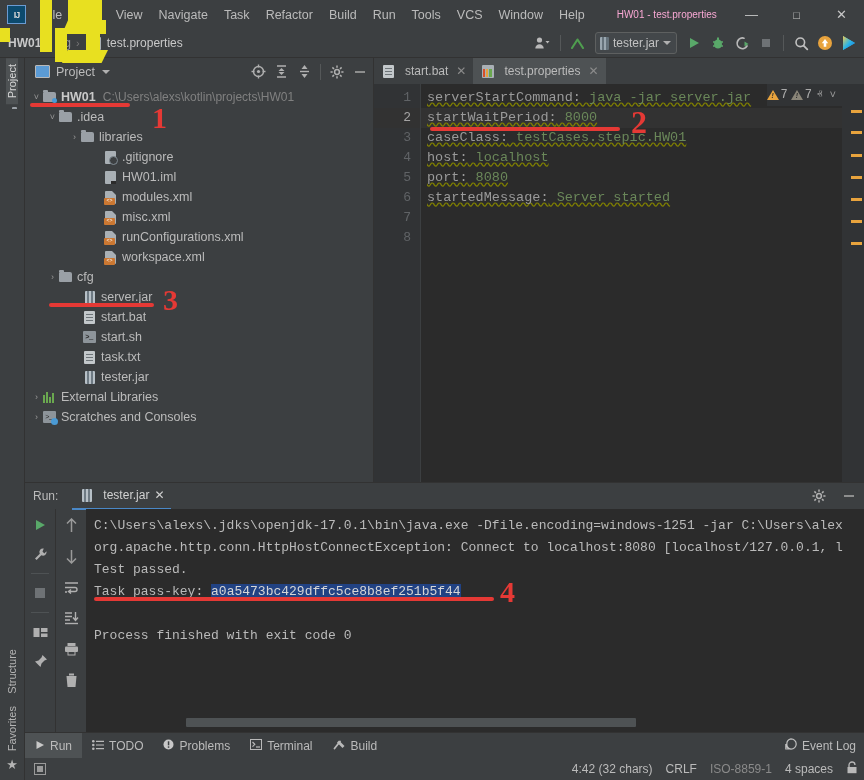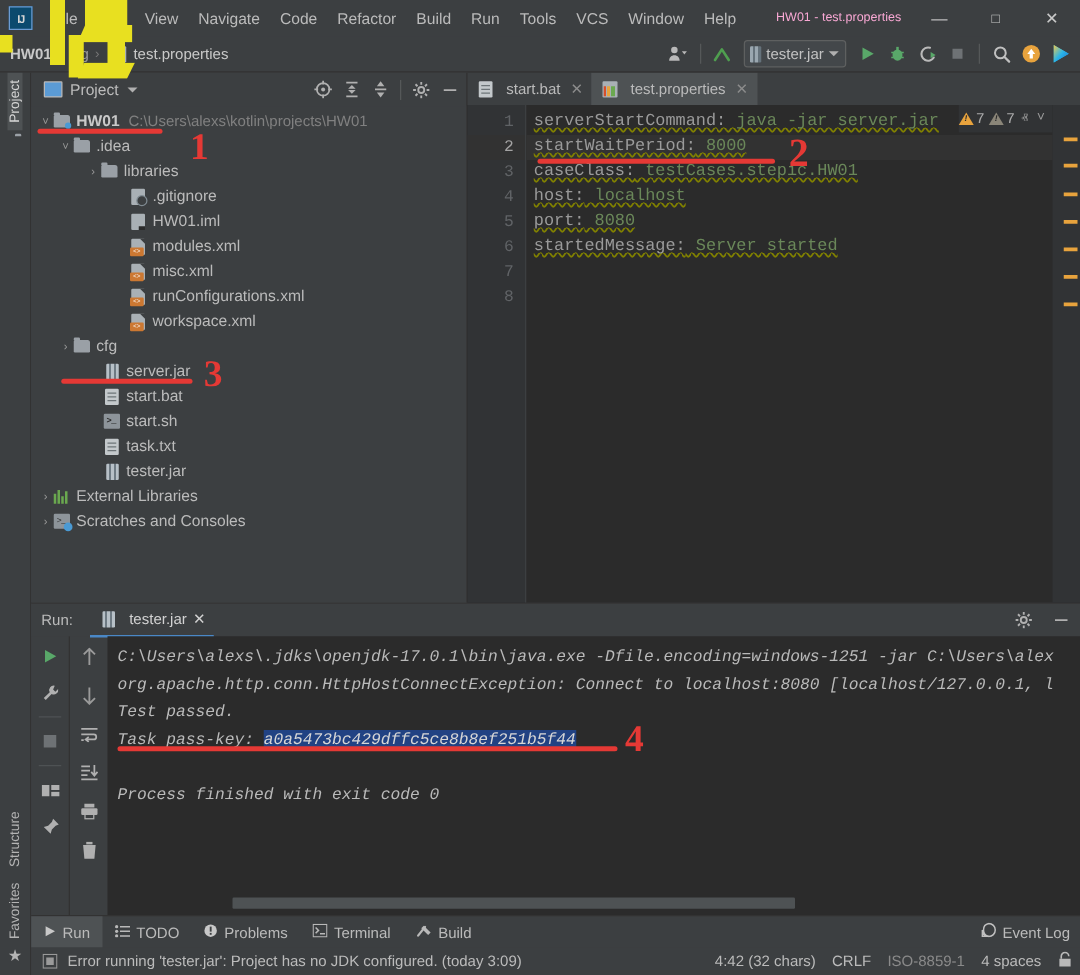--- a/index.html
+++ b/index.html
@@ -121,21 +121,21 @@
   .runtab{display:flex;align-items:center;gap:5px;margin-left:14px;padding:0 7px;height:26px;font-size:12px;
           color:#d2d2d2;border-bottom:2px solid #4a88c7;}
   .runhead-right{position:absolute;right:4px;display:flex;align-items:center;gap:8px;}
   .runbody{flex:1;display:flex;min-height:0;}
   .runtools{width:30px;flex:0 0 30px;display:flex;flex-direction:column;align-items:center;padding-top:5px;gap:7px;}
   .runtools2{width:30px;flex:0 0 30px;display:flex;flex-direction:column;align-items:center;padding-top:5px;gap:9px;
              border-left:1px solid #323232;}
   .tdiv{width:18px;height:1px;background:#4e5254;margin:1px 0;}
   .console{flex:1;background:#2b2b2b;min-width:0;overflow:hidden;position:relative;
            font-family:"Liberation Mono",monospace;font-size:13px;padding:6px 0 0 8px;}
-  .conline{height:22px;line-height:22px;white-space:pre;color:#bababa;font-style:italic;}
+  .conline{height:22px;line-height:22px;white-space:pre;color:#bababa;}
   .sel{background:#214283;color:#d6d6d6;}
   .hscroll{position:absolute;left:100px;bottom:5px;width:450px;height:9px;background:#4e5254;border-radius:1px;}
 
   
   .bottombar{height:25px;flex:0 0 25px;background:#3c3f41;display:flex;align-items:center;border-top:1px solid #323232;position:relative;}
   .bb{display:flex;align-items:center;gap:5px;padding:0 10px;height:25px;font-size:12px;color:#bbbbbb;}
   .bb.sel{background:#4e5254;}
   .bb-right{position:absolute;right:8px;display:flex;align-items:center;gap:5px;font-size:12px;}
   .statusbar{height:22px;flex:0 0 22px;background:#3c3f41;display:flex;align-items:center;position:relative;font-size:12px;color:#bbbbbb;}
   .sb-right{position:absolute;right:6px;display:flex;align-items:center;gap:13px;}
@@ -151,21 +151,21 @@
 <body>
 
 <div class="app">
 
   <div class="menubar">
     <div class="ij-logo">IJ</div>
     <div class="menu-item">File</div>
     <div class="menu-item">Edit</div>
     <div class="menu-item">View</div>
     <div class="menu-item">Navigate</div>
-    <div class="menu-item">Code</div>
+    <div class="menu-item">Task</div>
     <div class="menu-item">Refactor</div>
     <div class="menu-item">Build</div>
     <div class="menu-item">Run</div>
     <div class="menu-item">Tools</div>
     <div class="menu-item">VCS</div>
     <div class="menu-item">Window</div>
     <div class="menu-item">Help</div>
     <div class="wintitle">HW01 - test.properties</div>
     <div class="winbtns">
       <div class="winbtn">—</div>
@@ -688,21 +688,20 @@
         </div>
       </div>
 
       <div class="statusbar">
         <span style="margin-left:9px;display:flex;align-items:center">
           <svg width="12" height="12" viewBox="0 0 12 12">
               <rect x="0.5" y="0.5" width="11" height="11" stroke="#9a9a9a" fill="none"></rect>
               <rect x="3" y="3" width="6" height="6" fill="#9a9a9a"></rect>
             </svg>
         </span>
-        <span style="margin-left:8px">Error running 'tester.jar': Project has no JDK configured. (today 3:09)</span>
         <div class="sb-right">
           <span>4:42 (32 chars)</span>
           <span>CRLF</span>
           <span class="dimtxt">ISO-8859-1</span>
           <span>4 spaces</span>
           <span>
             <svg width="12" height="13" viewBox="0 0 12 13">
                 <path d="M3 6V4a3 3 0 0 1 6 0" stroke="#b9b9b9" stroke-width="1.3" fill="none"></path>
                 <rect x="1.5" y="6" width="9" height="6.2" fill="#b9b9b9"></rect>
               </svg>

